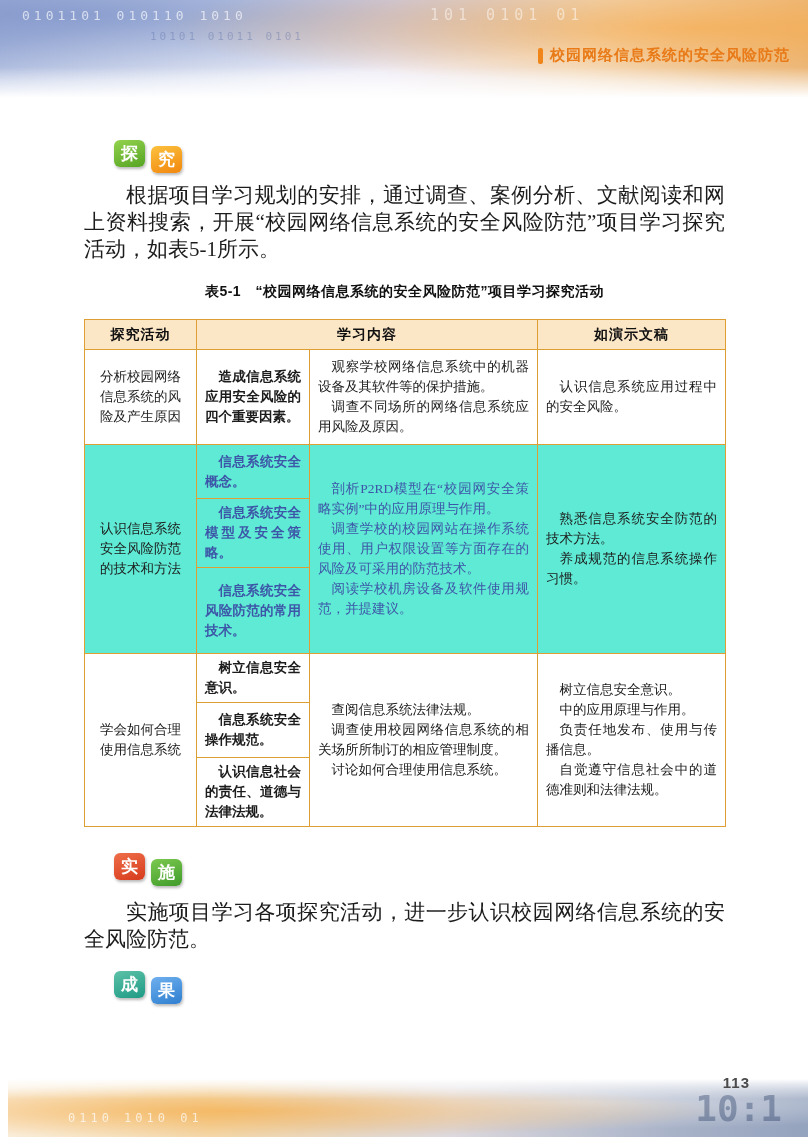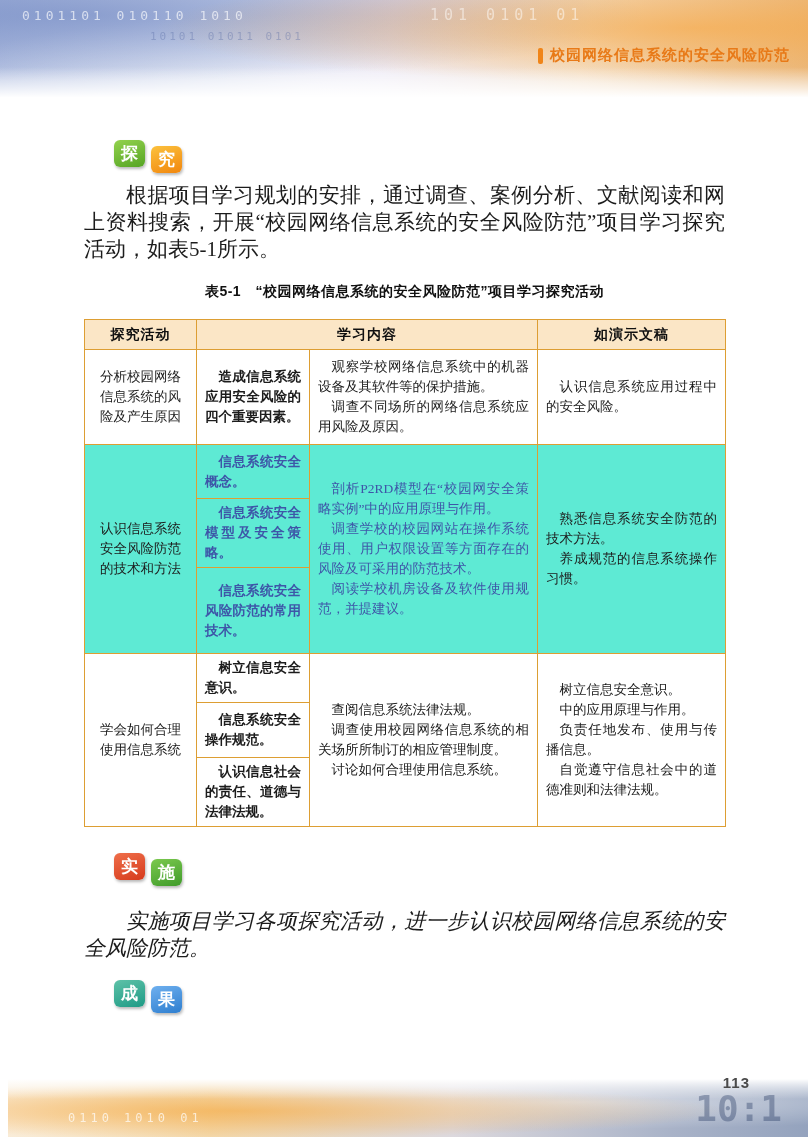--- a/index.html
+++ b/index.html
@@ -72,21 +72,21 @@
   .tile-green2{ background:linear-gradient(160deg,#7cc94f,#3f9b2a); }
   .tile-teal  { background:linear-gradient(160deg,#5ec2a8,#1e9a85); }
   .tile-blue  { background:linear-gradient(160deg,#6fb0ef,#2e7ecf); }
 
   .para{
     font-family:"Liberation Serif", serif;
     font-size:21px; line-height:27px; text-indent:2em;
     text-align:justify; color:#1c1c1c;
   }
   .para.intro{ margin-top:6px; }
-  .para.impl { margin-top:19px;font-style:italic; }
+  .para.impl { margin-top:10px; }
   .para.result{ margin-top:10px; }
 
   .table-title{
     margin-top:20px; text-align:center;
     font-size:14px; font-weight:bold; color:#111; letter-spacing:.5px;
   }
 
   table{
     margin-top:18px; width:641px; table-layout:fixed;
     border-collapse:collapse;

